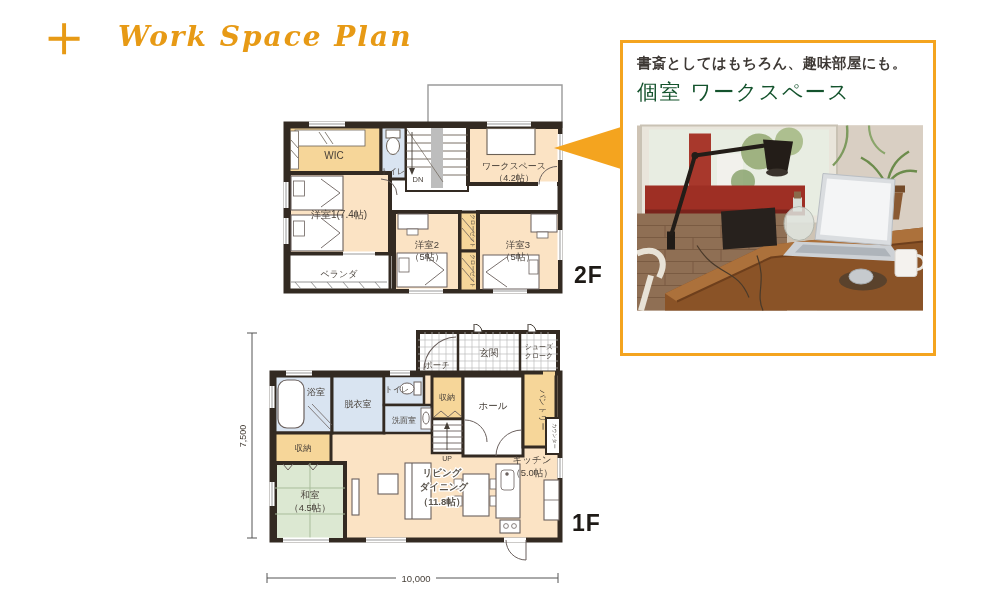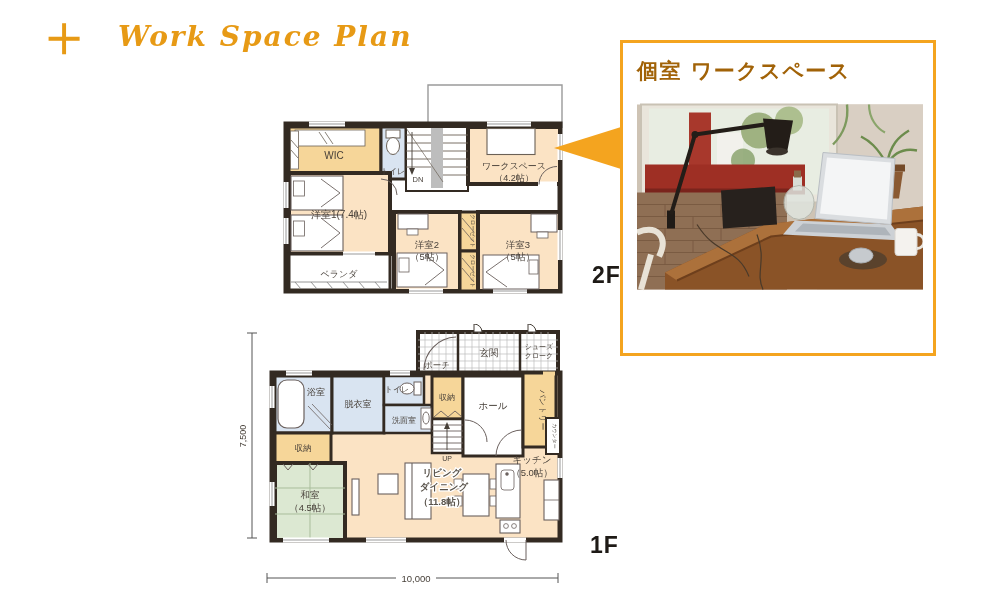--- a/index.html
+++ b/index.html
@@ -4,33 +4,33 @@
 <style>
   html,body{margin:0;padding:0;background:#fff;}
   .stage{position:relative;width:1000px;height:600px;background:#fff;overflow:hidden;
          font-family:"Liberation Sans",sans-serif;}
   
   .title{position:absolute;left:34px;top:4px;display:flex;align-items:flex-start;color:#E79A15;}
   .plus{font-size:60px;line-height:64px;font-weight:400;}
   .script{font-family:"DejaVu Serif",serif;font-style:italic;font-weight:700;
           font-size:28px;line-height:66px;margin-left:24px;letter-spacing:2px;}
   
-  .floor-label{position:absolute;font-size:23px;font-weight:700;color:#1E1A16;letter-spacing:1px;margin-left:18px;}
+  .floor-label{position:absolute;font-size:23px;font-weight:700;color:#1E1A16;letter-spacing:1px;}
   
   .plan{position:absolute;}
   .plan2f{left:281px;top:82px;}
   .plan1f{left:238px;top:324px;}
   svg text{font-family:"Liberation Sans",sans-serif;fill:#463F38;font-weight:500;}
   text.halo{fill:#5A544C;stroke:#ffffff;stroke-width:2.5px;paint-order:stroke;font-weight:700;}
   
   .callout{position:absolute;left:620px;top:40px;width:316px;height:316px;border:3px solid #F4A41F;
            background:#fff;box-sizing:border-box;padding:10px 12px 0 14px;}
   .callout .line{font-size:14.5px;font-weight:700;color:#3E3935;line-height:1.44;letter-spacing:.3px;}
-  .callout h2{margin:4px 0 18px;font-family:"DejaVu Serif",serif;font-size:21px;color:#a16207;
-              font-weight:700;letter-spacing:1.5px;}
+  .callout h2{margin:4px 0 18px;font-family:"DejaVu Serif",serif;font-size:21px;color:#14532d;
+              font-weight:400;letter-spacing:1.5px;}
   .arrow{position:absolute;left:554px;top:127px;width:0;height:0;
          border-top:21px solid transparent;border-bottom:21px solid transparent;
          border-right:67px solid #F4A41F;}
 </style>
 </head>
 <body>
 
 <div class="stage">
 
   <div class="title">
@@ -338,23 +338,24 @@
     <text x="209" y="137" font-size="7" text-anchor="middle">UP</text>
     <text x="65" y="127" font-size="8.5" text-anchor="middle">収納</text>
     <text x="72" y="174" font-size="9.5" text-anchor="middle">和室</text>
     <text x="72" y="187" font-size="9.5" text-anchor="middle">（4.5帖）</text>
     <text x="204" y="152" font-size="9.5" text-anchor="middle" class="halo">リビング</text>
     <text x="206" y="166" font-size="9.5" text-anchor="middle" class="halo">ダイニング</text>
     <text x="204" y="181" font-size="9.5" text-anchor="middle" class="halo">（11.8帖）</text>
     <text x="294" y="139" font-size="9.5" text-anchor="middle">キッチン</text>
     <text x="294" y="152" font-size="9.5" text-anchor="middle">（5.0帖）</text>
   </svg>
-  <div class="floor-label" style="left:572px;top:532px">1F</div>
+  <div class="floor-label" style="left:572px;top:510px">1F</div>
 
   <div class="callout">
+    <div class="line">書斎としてはもちろん、趣味部屋にも。</div>
     <h2>個室 ワークスペース</h2>
     
     <svg width="286" height="188" viewBox="0 0 286 185">
       <rect x="0" y="0" width="286" height="185" fill="#CEC3B4"></rect>
       <rect x="180" y="0" width="106" height="185" fill="#D9CFC3"></rect>
 
       <rect x="4" y="0" width="196" height="98" fill="#E9E5DB" stroke="#C9C2B4" stroke-width="2"></rect>
       <rect x="12" y="4" width="180" height="86" fill="#E8EDE2"></rect>
       <rect x="52" y="8" width="22" height="58" fill="#A8382C"></rect>
       <rect x="80" y="28" width="26" height="42" rx="4" fill="#F2F1EC"></rect>

